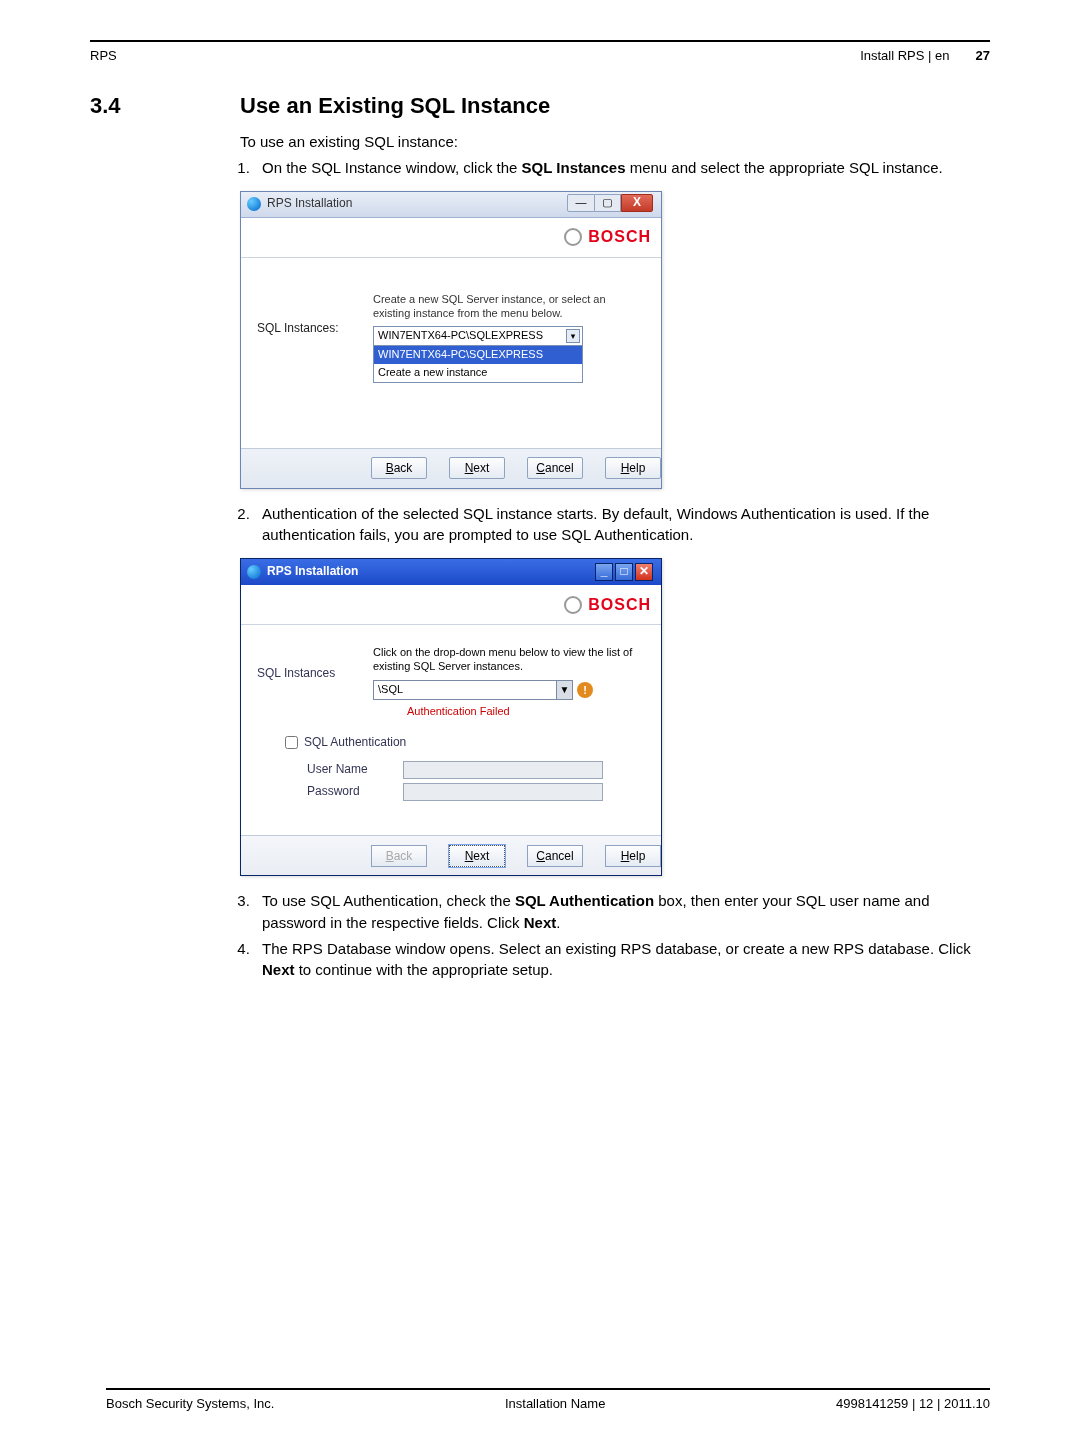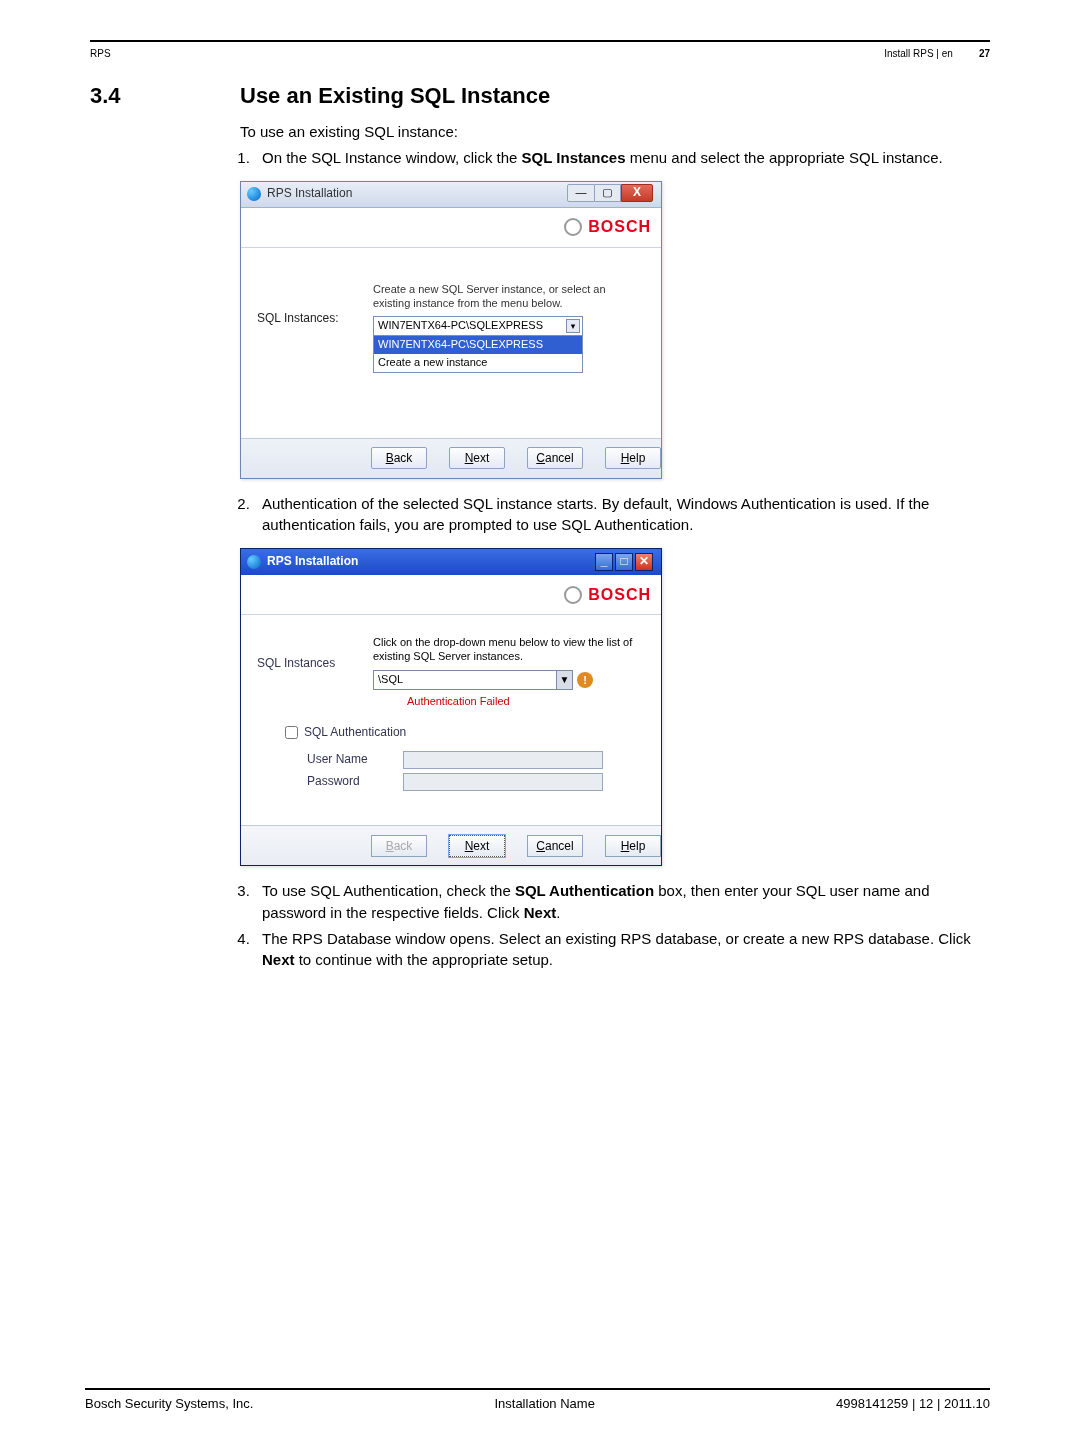--- a/index.html
+++ b/index.html
@@ -1,19 +1,19 @@
 <!DOCTYPE html>
 <html><head>
 <meta charset="utf-8">
 <style>
   * { box-sizing: border-box; margin: 0; padding: 0; }
   body { width: 1080px; height: 1441px; background: #fff; font-family: Arial, Helvetica, sans-serif; color: #000; position: relative; }
   .page { padding: 40px 90px 0 90px; }
   .hdr-rule { border-top: 2px solid #000; margin-bottom: 6px; }
-  .hdr { display: flex; justify-content: space-between; font-size: 10px; margin-bottom: 24px; }
+  .hdr { display: flex; justify-content: space-between; font-size: 13px; margin-bottom: 30px; }
   .hdr-right { display: flex; gap: 26px; }
   .hdr-pg { font-weight: bold; }
   .section-row { display: flex; align-items: baseline; gap: 60px; margin-bottom: 12px; }
   .sec-num { font-size: 22px; font-weight: bold; width: 90px; }
   .sec-title { font-size: 22px; font-weight: bold; }
   .body-col { margin-left: 150px; width: 740px; font-size: 15px; line-height: 1.45; }
   .intro { margin-bottom: 4px; }
   ol.steps { list-style: decimal; margin-left: 14px; }
   ol.steps li { padding-left: 8px; margin-bottom: 4px; }
   .bold { font-weight: bold; }
@@ -68,21 +68,21 @@
   .fldrow { display:flex; align-items:center; margin: 4px 0 4px 50px; gap: 12px; }
   .fldrow .flbl { width:84px; color:#335; font-size:12px; }
   .fldrow .fin { width:200px; height:18px; border:1px solid #9aa7bb; background:#e9ecf1; }
   .btnrow2 { height: 40px; border-top:1px solid #c0cbdc; display:flex; align-items:center; padding-left:130px; gap:22px; background:linear-gradient(#f4f6fa,#e9edf3); }
   .btnxp { width:70px; height:22px; border:1px solid #8ea2c2; background:linear-gradient(#fdfdfe,#e5ebf3); font-size:12px; }
   .btnxp.disabled { color:#aaa; }
   .btnxp.focus { border:1px dotted #555; outline:1px solid #7aa5ef; }
   .btnxp u { text-decoration: underline; }
 
   
-  .ftr { position:absolute; bottom:30px; left:85px; right:90px; }
+  .ftr { position:absolute; bottom:30px; left:106px; right:90px; }
   .ftr-rule { border-top:2px solid #000; margin-bottom:6px; }
   .ftr-row { display:flex; justify-content:space-between; font-size:13px; }
 </style>
 </head>
 <body>
 
 <div class="page">
   <div class="hdr-rule"></div>
   <div class="hdr">
     <span>RPS</span>

